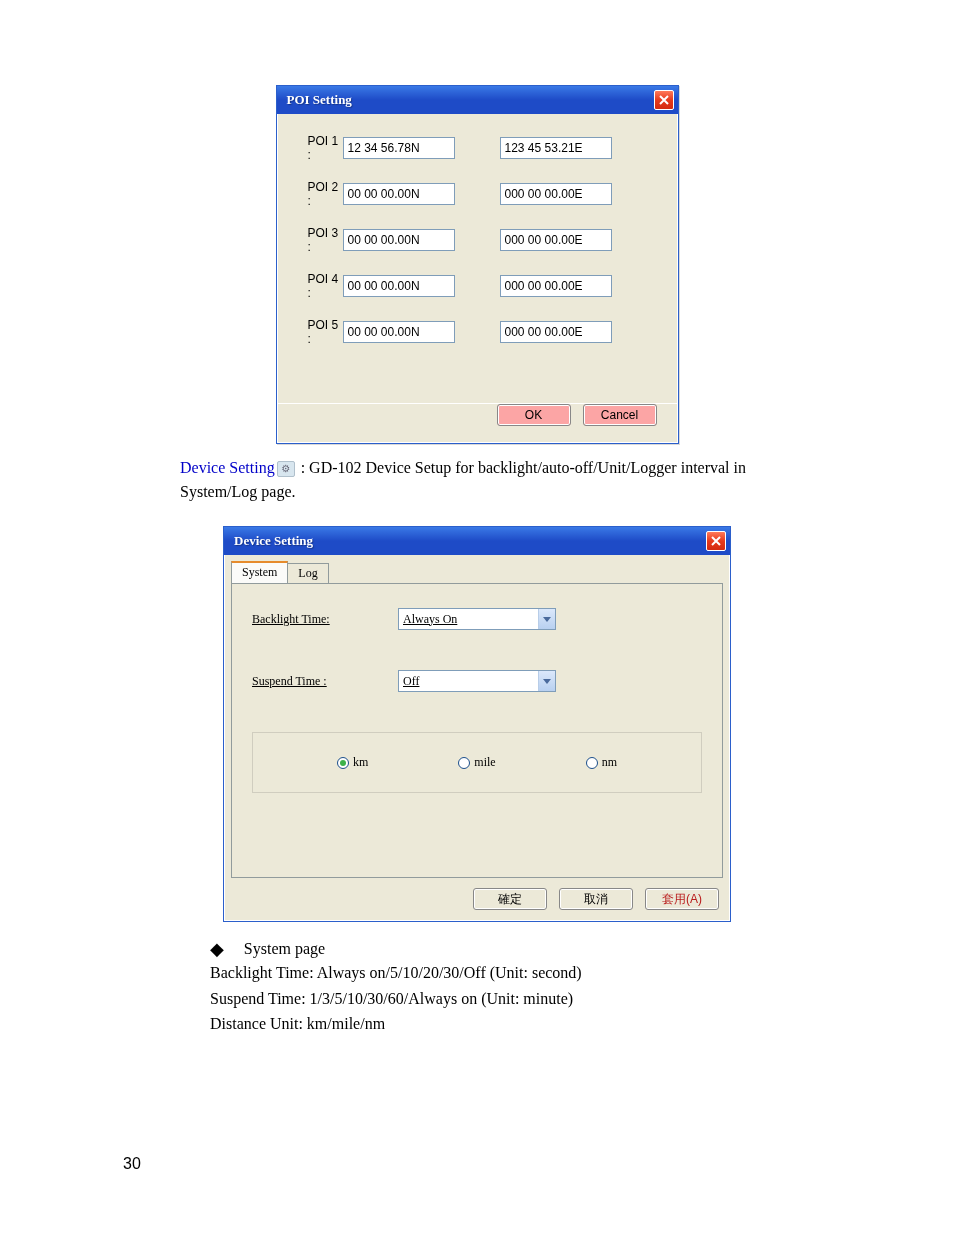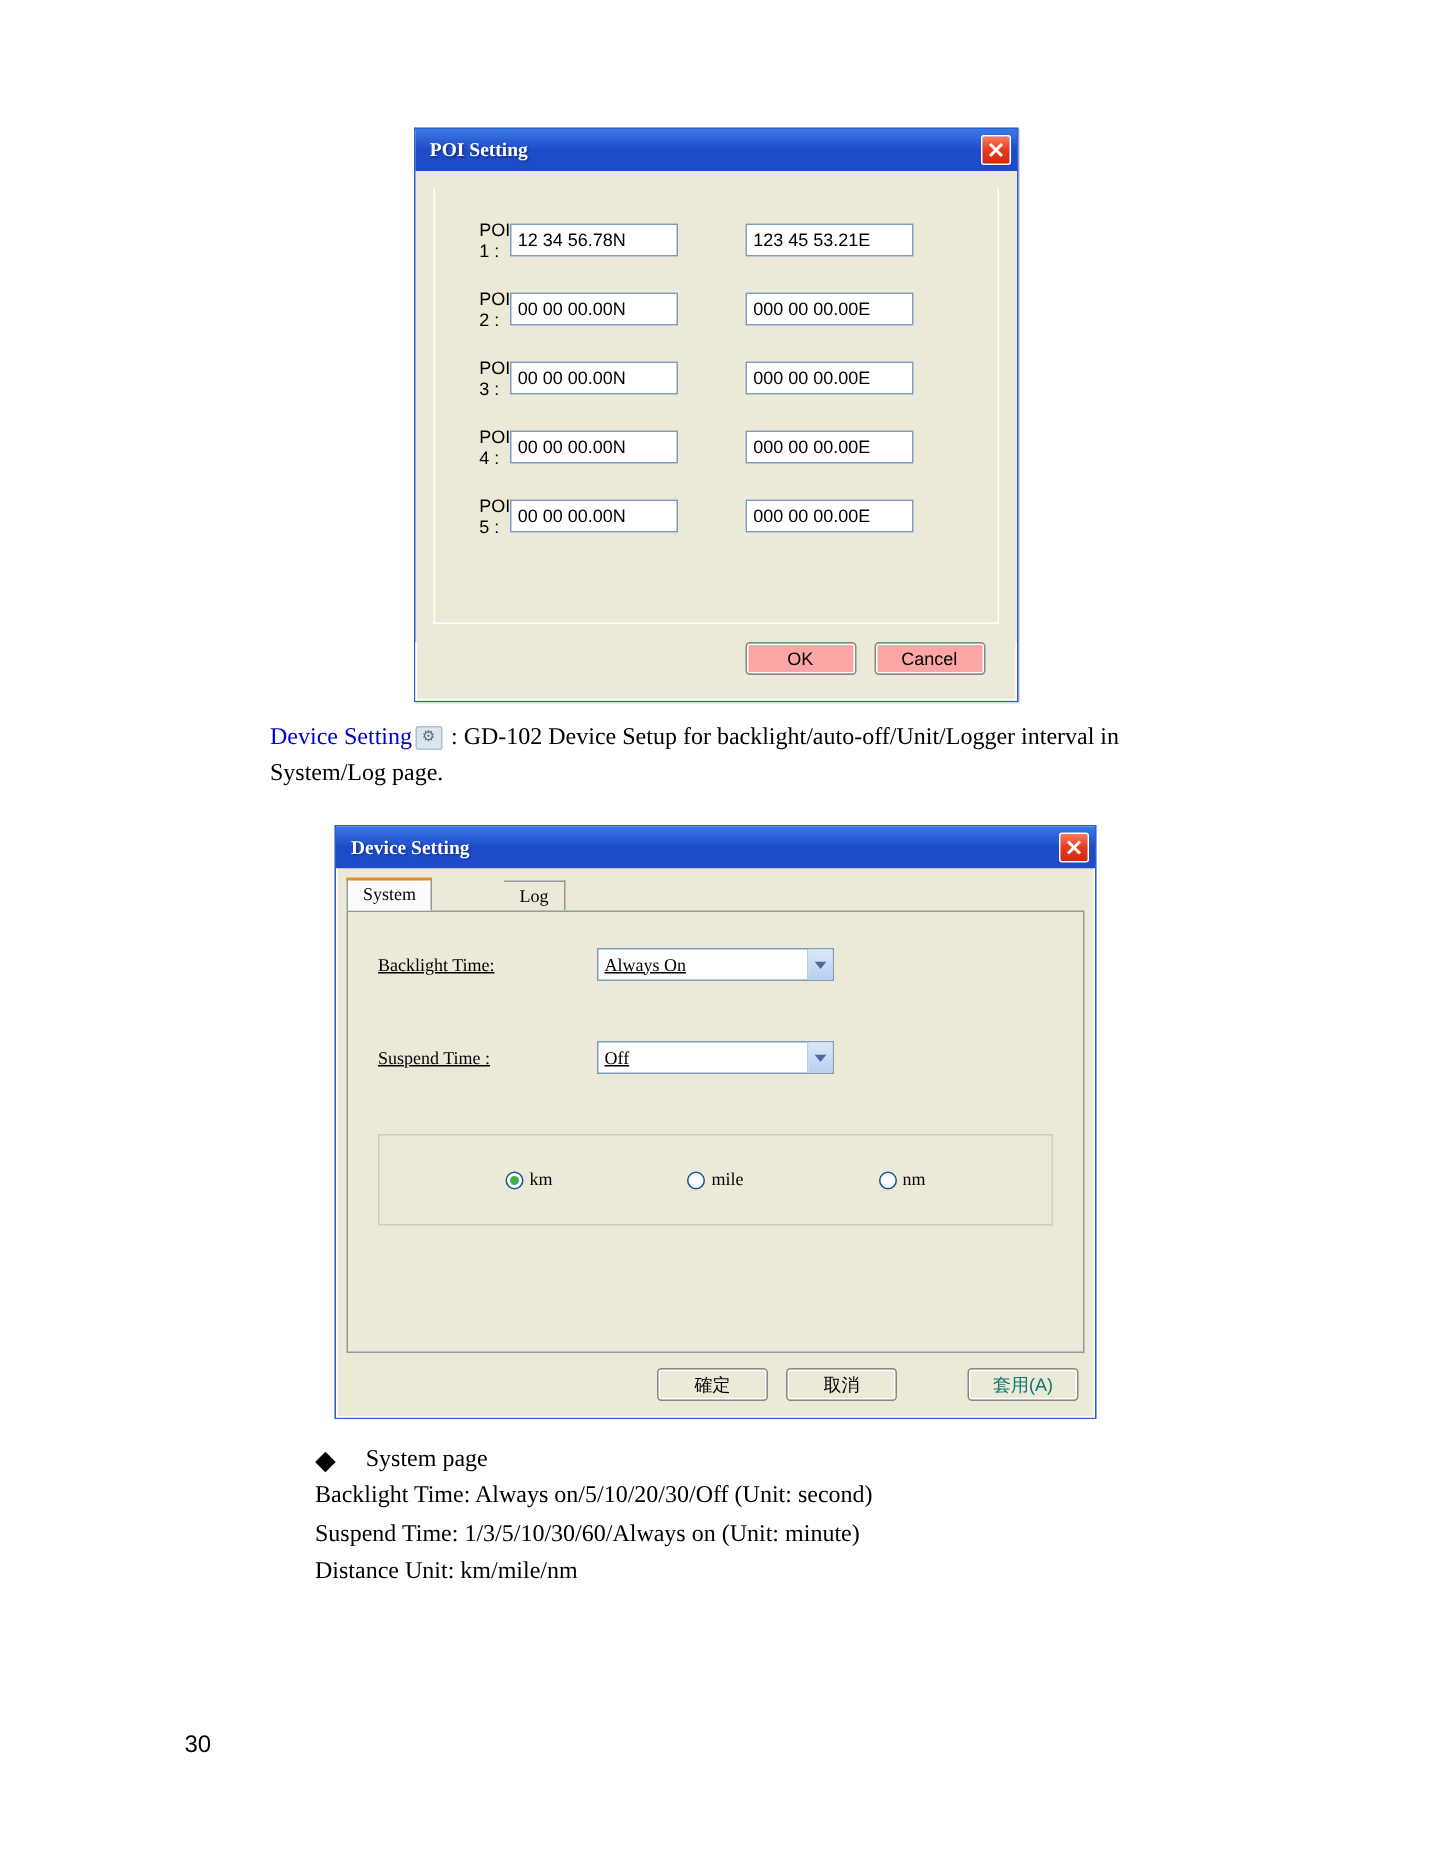--- a/index.html
+++ b/index.html
@@ -49,21 +49,21 @@
     justify-content: center;
     cursor: pointer;
   }
   .close-btn svg { width: 12px; height: 12px; }
   .poi-body {
     padding: 20px 20px 0 30px;
     background: #ece9d8;
     height: 290px;
     border: 1px solid #fff;
     border-top: none;
-    margin: 12px;
+    margin: 0;
   }
   .poi-row {
     display: flex;
     align-items: center;
     margin-bottom: 18px;
   }
   .poi-label {
     width: 100px;
     font-size: 12px;
     color: #000;
@@ -126,21 +126,20 @@
     border: 1px solid #2b5fcb;
     background: #ece9d8;
   }
   .tabs-area {
     background: #ece9d8;
     padding: 6px 6px 0 6px;
     border-left:1px solid #fff;border-right:1px solid #fff;
   }
   .tab-strip {
     display: flex;
-    gap: 48px;
   }
   .tab {
     padding: 2px 10px;
     font-size: 12px;
     font-family: "Times New Roman", serif;
     background: #ece9d8;
     border: 1px solid #919b9c;
     border-bottom: none;
     position: relative;
     cursor:pointer;
@@ -241,21 +240,21 @@
   .cjk-btn {
     width: 74px;
     height: 22px;
     background: #ece9d8;
     border: 1px solid #888;
     border-radius: 3px;
     font-size: 12px;
     cursor: pointer;
     box-shadow: inset 0 0 0 1px #fff;
   }
-  .cjk-btn.disabled { color: #0f766e; cursor: default; margin-left: 35px; }
+  .cjk-btn.disabled { color: #b91c1c; cursor: default; }
   .bullet-block {
     margin: 18px 0 0 30px;
     font-family: "Times New Roman", serif;
     font-size: 16px;
   }
   .bullet-line {
     display: flex;
     align-items: flex-start;
     gap: 20px;
     margin-bottom: 2px;

